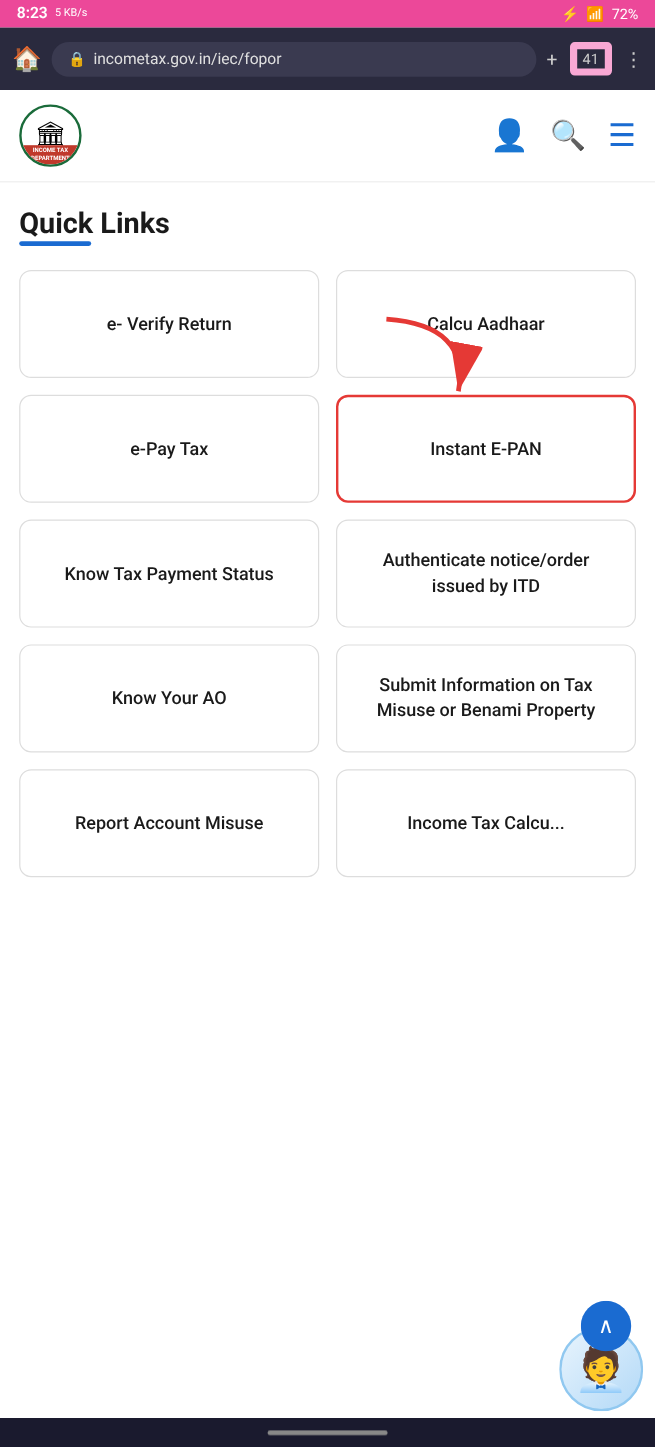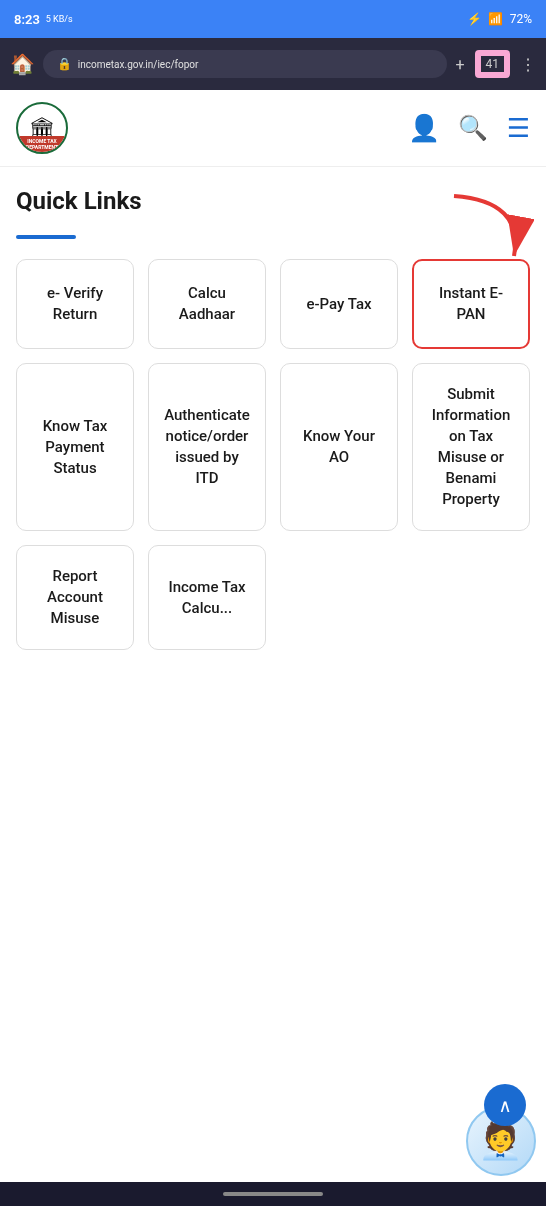--- a/index.html
+++ b/index.html
@@ -7,27 +7,27 @@
     body {
       font-family: -apple-system, BlinkMacSystemFont, 'Segoe UI', Roboto, sans-serif;
       background: #fff;
       width: 546px;
       min-height: 1206px;
       overflow-x: hidden;
     }
 
     
     .status-bar {
-      background: #3b82f6;
+      background: #ec4899;
       color: #fff;
       display: flex;
       align-items: center;
       justify-content: space-between;
       padding: 6px 14px;
-      height: 38px;
+      height: 23px;
     }
     .status-left {
       display: flex;
       align-items: center;
       gap: 4px;
       font-size: 13px;
       font-weight: 600;
     }
     .status-kb {
       font-size: 9px;
@@ -59,21 +59,21 @@
       flex: 1;
       background: #3a3a50;
       border-radius: 20px;
       padding: 7px 14px;
       display: flex;
       align-items: center;
       gap: 6px;
     }
     .url-text {
       color: #e0e0e0;
-      font-size: 10px;
+      font-size: 13px;
       flex: 1;
     }
     .browser-actions {
       display: flex;
       align-items: center;
       gap: 10px;
       color: #ccc;
       font-size: 16px;
     }
     .tab-count {
@@ -132,34 +132,34 @@
     }
 
     
     .quick-links-section {
       padding: 20px 16px;
     }
     .quick-links-title {
       font-size: 24px;
       font-weight: 700;
       color: #1a1a1a;
-      margin-bottom: 20px;
+      margin-bottom: 1px;
     }
     .title-underline {
       width: 60px;
       height: 4px;
       background: #1a6bd1;
       border-radius: 2px;
       margin-bottom: 20px;
     }
 
     
     .links-grid {
       display: grid;
-      grid-template-columns: 1fr 1fr 1fr 1fr;
+      grid-template-columns: 1fr 1fr;
       gap: 14px;
     }
     .link-card {
       border: 1px solid #ddd;
       border-radius: 10px;
       padding: 20px 14px;
       display: flex;
       align-items: center;
       justify-content: center;
       text-align: center;

